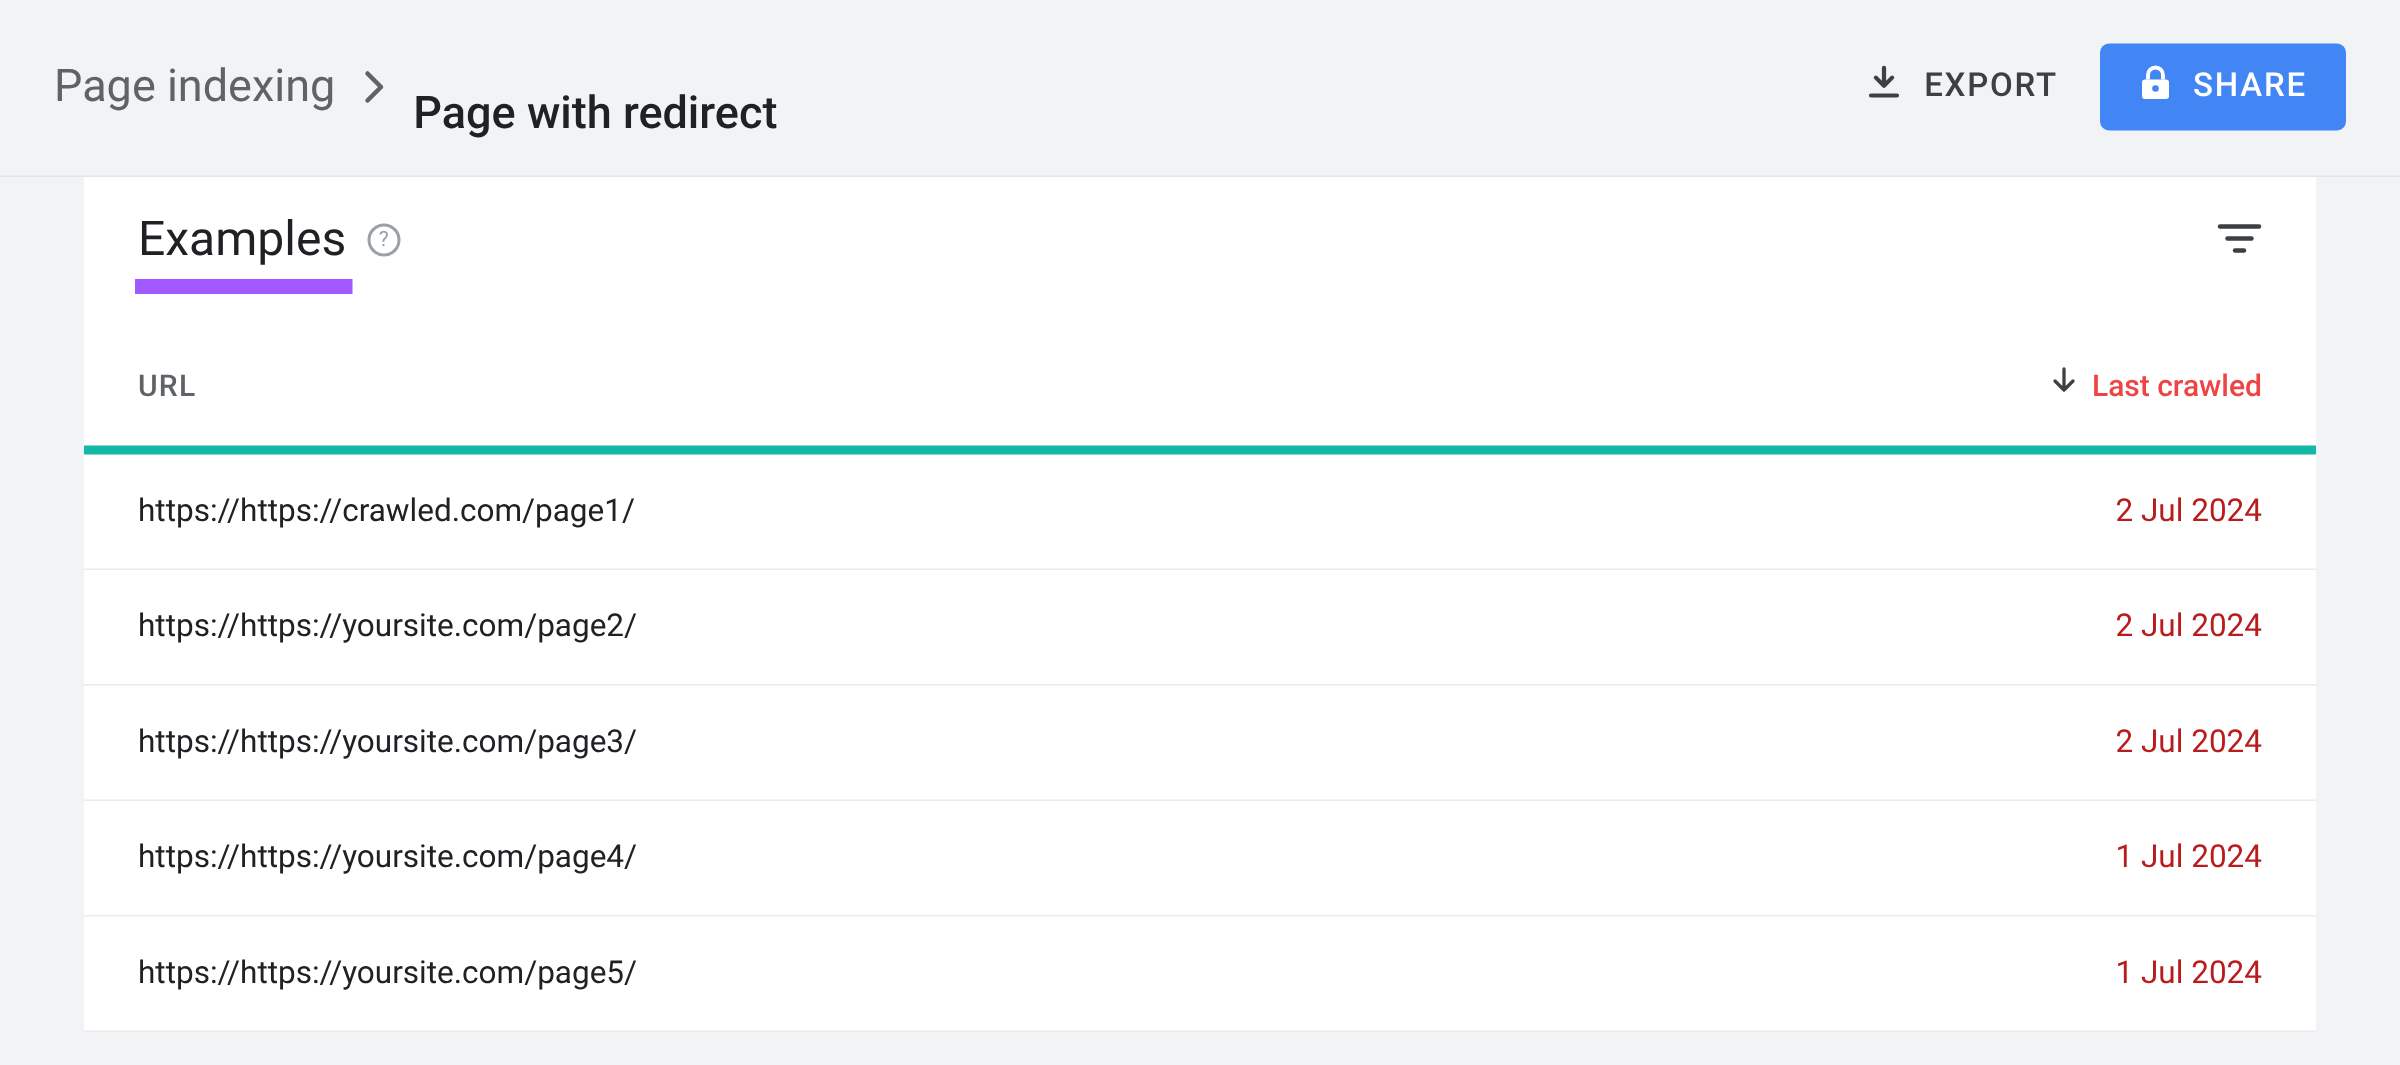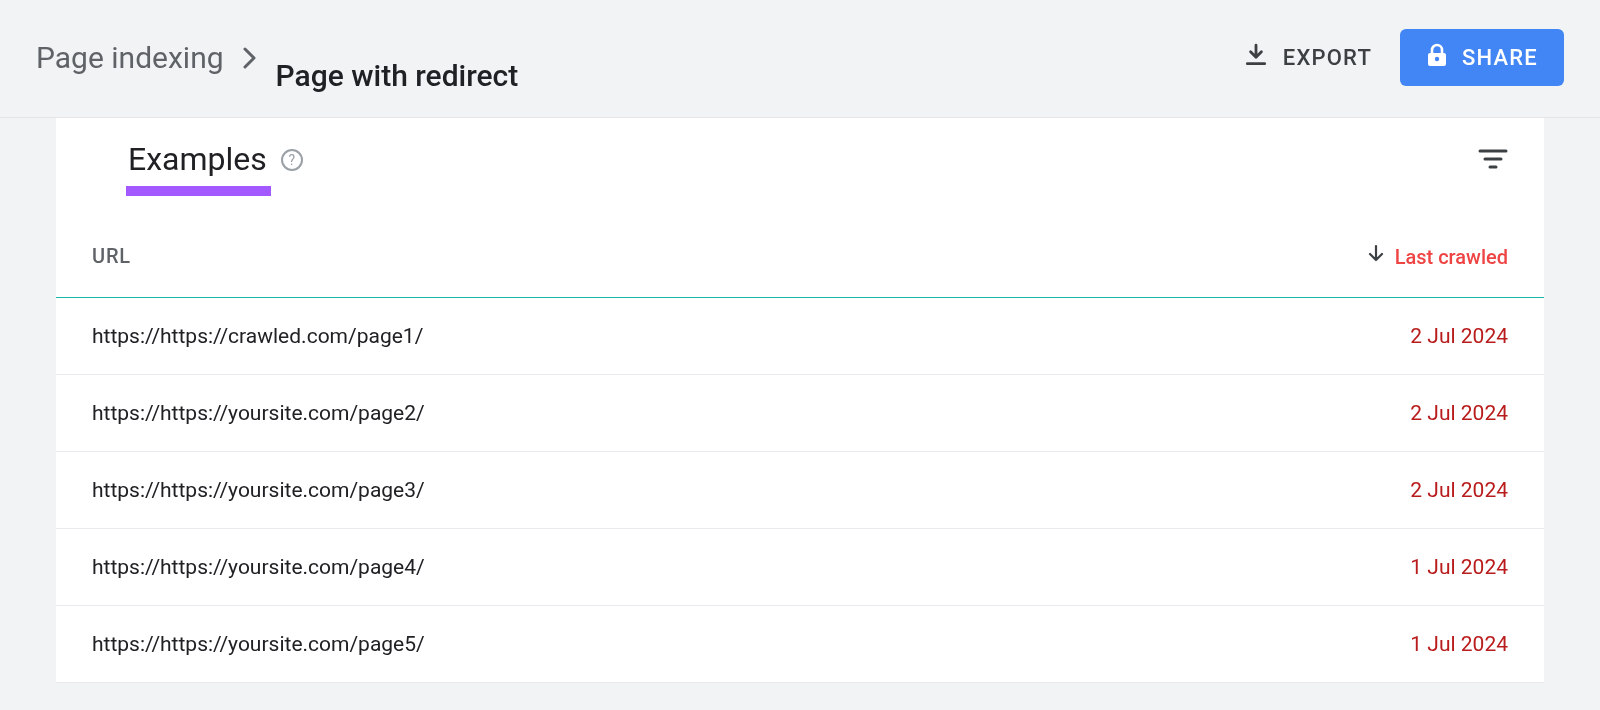--- a/index.html
+++ b/index.html
@@ -80,21 +80,20 @@
   .panel-header {
     display: flex;
     align-items: center;
     justify-content: space-between;
     padding: 22px 36px 66px 36px;
   }
   .panel-title-wrap {
     display: flex;
     align-items: center;
     gap: 14px;
-    margin-left: 36px;
   }
   .panel-title {
     font-size: 32px;
     font-weight: 400;
     color: #202124;
     position: relative;
   }
   .underline {
     position: absolute;
     left: -2px;
@@ -120,23 +119,23 @@
     cursor: pointer;
     display: inline-flex;
   }
 
   
   .table {
     width: 100%;
   }
   .thead {
     display: flex;
-    align-items: flex-start;
+    align-items: center;
     padding: 0 36px 28px 36px;
-    border-bottom: 1px solid #14b8a6;
+    border-bottom: 6px solid #14b8a6;
     font-size: 20px;
     color: #5f6368;
     font-weight: 500;
   }
   .col-url {
     flex: 1;
     letter-spacing: 0.8px;
   }
   .col-crawled {
     display: flex;

